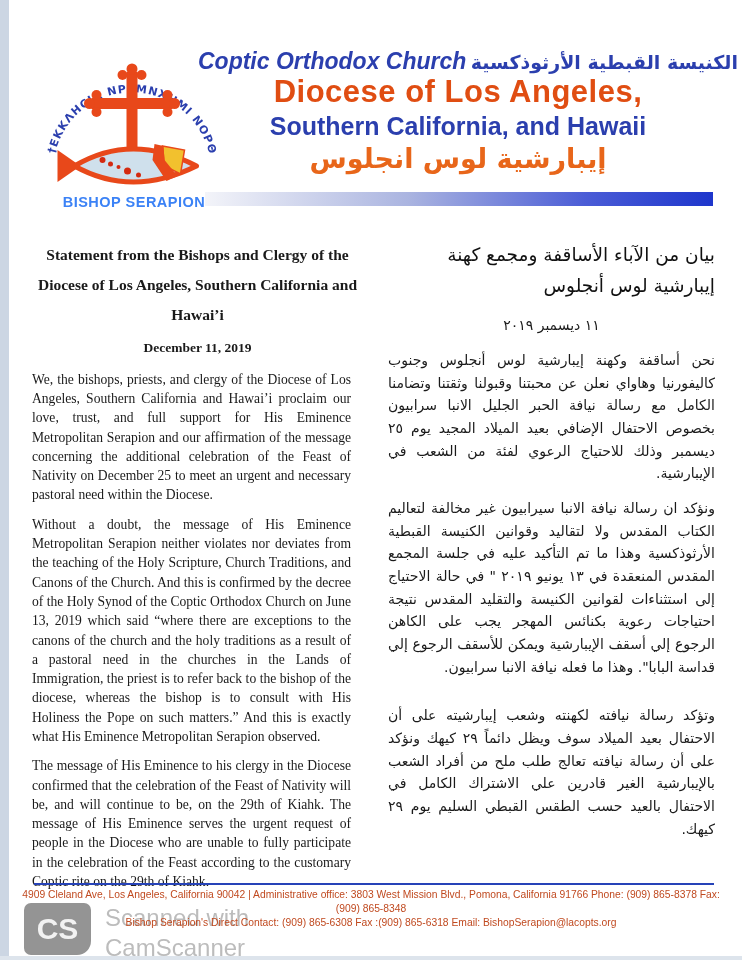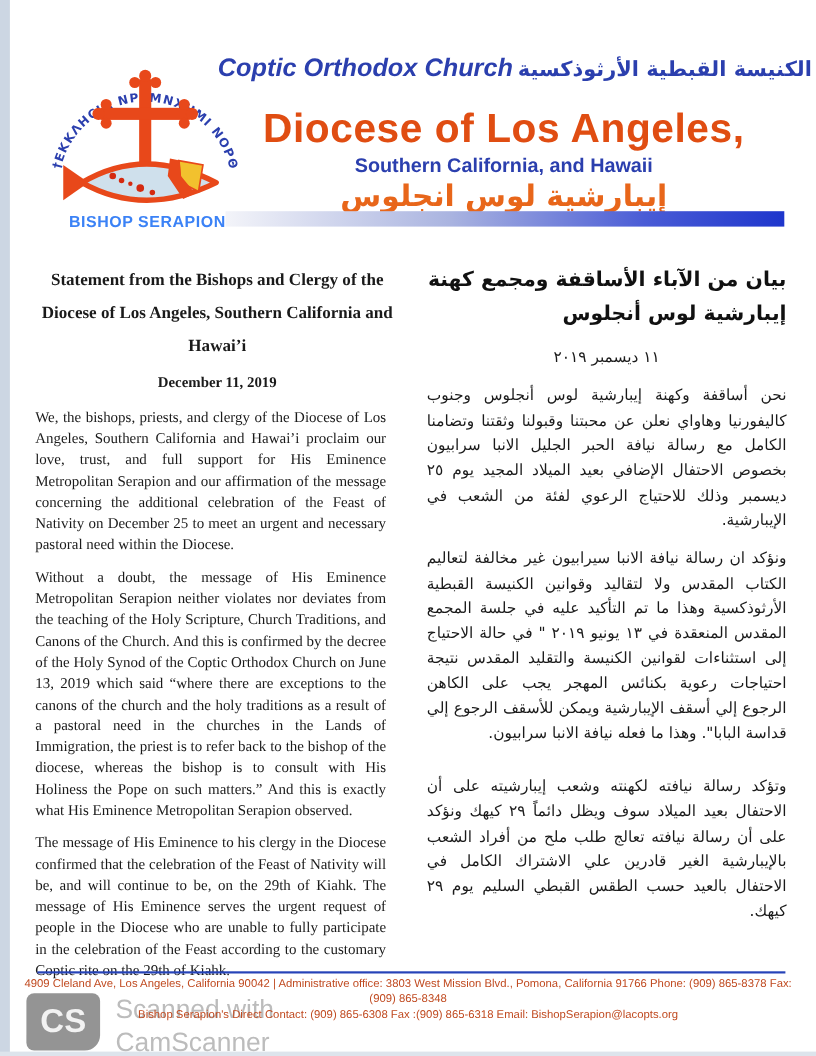--- a/index.html
+++ b/index.html
@@ -16,42 +16,42 @@
   .logo-caption{
     position:absolute;left:12px;top:160px;width:160px;text-align:center;
     font-family:"Liberation Sans",sans-serif;font-weight:bold;font-size:14.5px;
     color:#3b82f6;letter-spacing:.5px;
   }
   .hdr{position:absolute;left:198px;top:48px;width:520px;text-align:center;
        font-family:"Liberation Sans",sans-serif;line-height:1.15;}
   .hdr-line1{white-space:nowrap;}
   .hdr-en{font-size:23px;font-weight:bold;font-style:italic;color:#2b3fae;}
   .hdr-ar1{font-size:19px;font-weight:bold;color:#2b3fae;font-family:"DejaVu Sans",sans-serif;text-align:right;}
-  .hdr-diocese{font-size:37px;font-weight:bold;color:#e04d12;margin-top:21px;letter-spacing:.5px;}
-  .hdr-socal{font-size:18px;font-weight:bold;color:#2b3fae;margin-top:2px;}
+  .hdr-diocese{font-size:31px;font-weight:bold;color:#e04d12;margin-top:0;letter-spacing:.5px;}
+  .hdr-socal{font-size:25px;font-weight:bold;color:#2b3fae;margin-top:2px;}
   .hdr-ar2{font-size:27px;font-weight:bold;color:#e8661a;margin-top:2px;
            font-family:"DejaVu Sans",sans-serif;}
   .hdr-bar{
     position:absolute;left:205px;top:192px;width:508px;height:14px;
     background:linear-gradient(to right,#f3f4f9 0%,#aab4e0 40%,#4a5cd6 75%,#1e36cc 100%);
   }
 
   
   .col-en{position:absolute;left:32px;top:240px;width:331px;}
   .en-title{font-weight:bold;font-size:15.5px;text-align:center;line-height:1.95;}
   .en-date{font-weight:bold;font-size:13.5px;text-align:center;margin-top:9px;}
   .en-body p{
     margin:0 12px 10px 0;font-size:13.6px;line-height:1.42;text-align:justify;
     text-justify:inter-word;
   }
   .en-body{margin-top:14px;}
 
   .col-ar{position:absolute;left:388px;top:240px;width:327px;direction:rtl;
           font-family:"DejaVu Sans",sans-serif;}
-  .ar-title{font-weight:bold;font-size:18.5px;text-align:right;line-height:1.65;color:#111;}
+  .ar-title{font-weight:normal;font-size:18.5px;text-align:right;line-height:1.65;color:#111;}
   .ar-date{font-size:14px;text-align:center;margin-top:16px;}
   .ar-body p{margin:0 0 12px 0;font-size:14px;line-height:1.62;text-align:justify;}
   .ar-body{margin-top:16px;}
   .ar-body p.gap{margin-top:26px;}
 
   
   .foot-rule{position:absolute;left:34px;top:883px;width:680px;height:2px;background:#2643b8;}
   .footer{
     position:absolute;left:18px;top:888px;width:706px;text-align:center;
     font-family:"Liberation Sans",sans-serif;font-size:10.3px;line-height:1.36;

